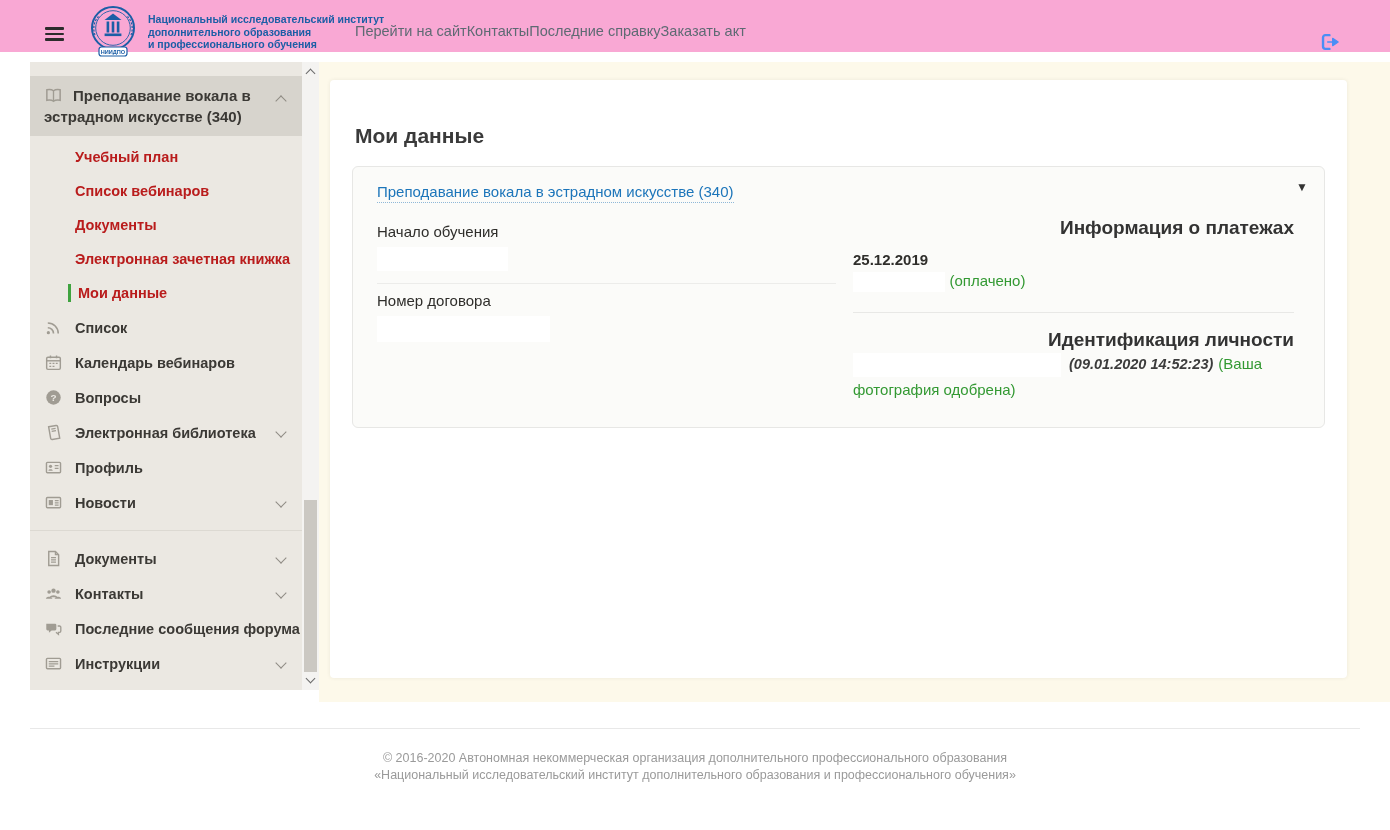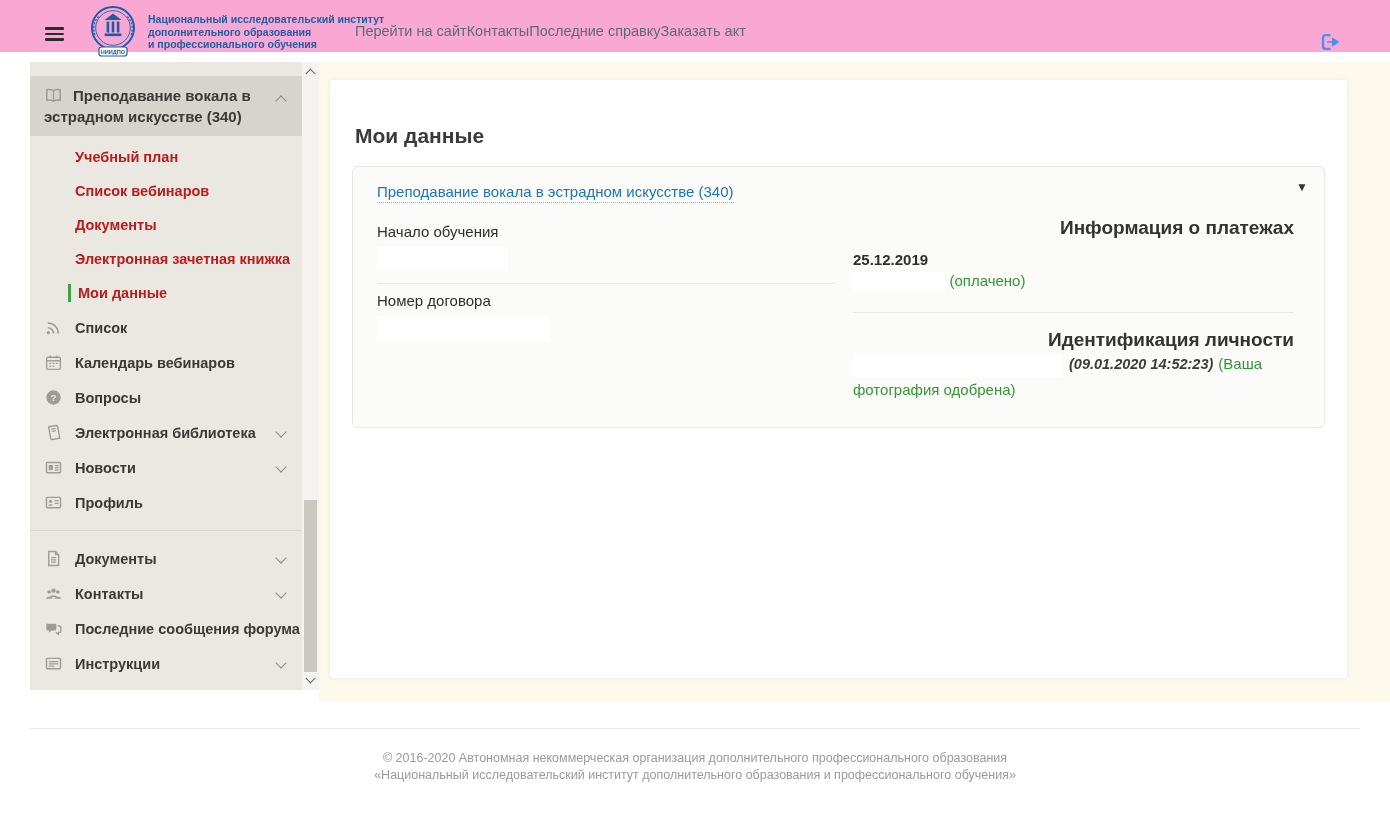--- a/index.html
+++ b/index.html
@@ -185,36 +185,36 @@
         <path d="M6 3.2h8a1.4 1.4 0 011.4 1.4V17H7.4A1.4 1.4 0 016 15.6z" fill="none" stroke="#a09c93" stroke-width="1.5"></path>
         <path d="M8.3 6.2h4.6M8.3 8.6h4.6" stroke="#a09c93" stroke-width="1.3"></path>
       </g>
     </svg>
     <span>Электронная библиотека</span>
     <span class="chev down right-pos"></span>
   </div>
 
   <div class="menu-item">
     <svg class="icon" viewBox="0 0 20 20">
-      <rect x="2.6" y="4.8" width="14.8" height="10.8" rx="1" fill="none" stroke="#a09c93" stroke-width="1.5"></rect>
-      <rect x="5" y="7.4" width="4.4" height="5.4" fill="#a09c93"></rect>
-      <path d="M11.4 8h4M11.4 10.4h4M11.4 12.8h4" stroke="#a09c93" stroke-width="1.3"></path>
-    </svg>
-    <span>Новости</span>
-    <span class="chev down right-pos"></span>
-  </div>
-
-  <div class="menu-item">
-    <svg class="icon" viewBox="0 0 20 20">
       <rect x="2.6" y="4.6" width="14.8" height="11" rx="1" fill="none" stroke="#a09c93" stroke-width="1.5"></rect>
       <circle cx="6.9" cy="8.8" r="1.7" fill="#a09c93"></circle>
       <path d="M4.6 13.3c.4-1.8 4.2-1.8 4.6 0z" fill="#a09c93"></path>
       <path d="M11.3 8h4M11.3 11h4" stroke="#a09c93" stroke-width="1.3"></path>
     </svg>
     <span>Профиль</span>
+  </div>
+
+  <div class="menu-item">
+    <svg class="icon" viewBox="0 0 20 20">
+      <rect x="2.6" y="4.8" width="14.8" height="10.8" rx="1" fill="none" stroke="#a09c93" stroke-width="1.5"></rect>
+      <rect x="5" y="7.4" width="4.4" height="5.4" fill="#a09c93"></rect>
+      <path d="M11.4 8h4M11.4 10.4h4M11.4 12.8h4" stroke="#a09c93" stroke-width="1.3"></path>
+    </svg>
+    <span>Новости</span>
+    <span class="chev down right-pos"></span>
   </div>
 
   <hr class="side-divider">
 
   <div class="menu-item">
     <svg class="icon" viewBox="0 0 20 20">
       <path d="M5 2.6h7l3.4 3.4v11.4H5z" fill="none" stroke="#a09c93" stroke-width="1.5"></path>
       <path d="M12 2.6V6h3.4" fill="none" stroke="#a09c93" stroke-width="1.3"></path>
       <path d="M7.4 9h5.2M7.4 11.4h5.2M7.4 13.8h5.2" stroke="#a09c93" stroke-width="1.3"></path>
     </svg>

